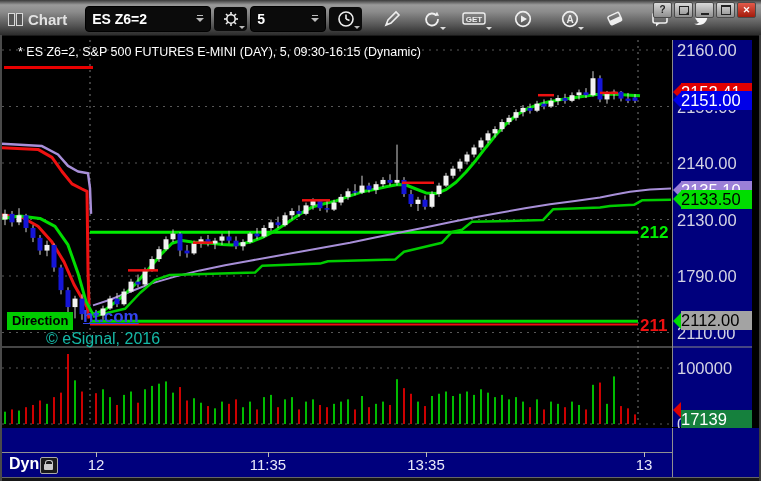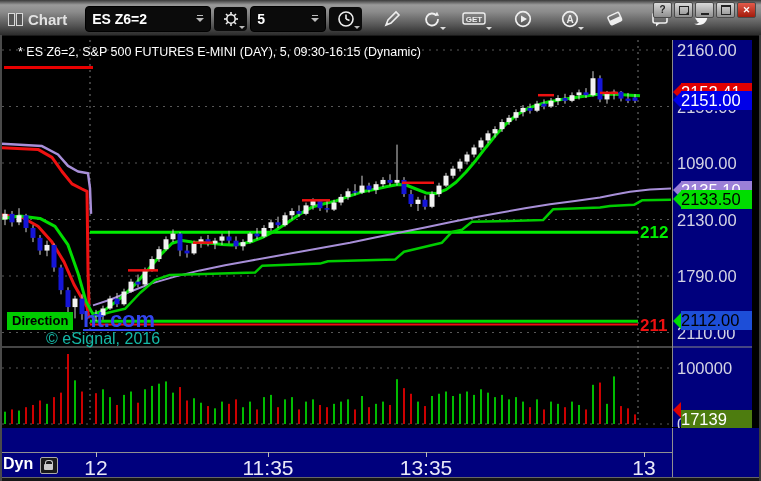--- a/index.html
+++ b/index.html
@@ -39,44 +39,44 @@
   .dock-glyph::after{content:"";position:absolute;right:-1px;bottom:-1px;border-left:4px solid transparent;
     border-top:4px solid transparent;border-bottom:4px solid #222;}
   .min-glyph{width:8px;height:2px;background:#222;margin-top:7px;}
   .max-glyph{width:8px;height:7px;border:1px solid #222;border-top-width:2px;}
   
   #chart-title{position:absolute;left:6px;top:45px;color:#fff;font-size:12.5px;z-index:3;margin-left:12px;}
   #title-underline{position:absolute;left:4px;top:66px;width:89px;height:3px;background:#e80000;z-index:3;}
   #plot{position:absolute;left:0;top:0;z-index:1;}
   #direction-badge{position:absolute;left:7px;top:312px;background:#00cc00;color:#000;
     font-size:13px;font-weight:bold;padding:1px 5px 2px 5px;z-index:3;}
-  #watermark{position:absolute;left:83px;top:307px;color:#3344ee;font-size:22px;font-weight:bold;
+  #watermark{position:absolute;left:83px;top:307px;color:#3344ee;font-size:17px;font-weight:bold;
     text-decoration:underline;z-index:2;}
   #copyright{position:absolute;left:6px;top:330px;color:#14b8a6;font-size:16px;z-index:3;margin-left:40px;}
   
   .axis-label{position:absolute;left:677px;width:74px;color:#d4d4e4;font-size:16.5px;z-index:3;}
   .badge{position:absolute;left:673px;width:79px;height:16px;z-index:4;font-size:16.5px;
     display:flex;align-items:center;}
   .badge .tip{width:0;height:0;border-top:8px solid transparent;border-bottom:8px solid transparent;}
   .badge .btxt{flex:1;padding-left:0px;}
   
   #bottom-area{position:absolute;left:0;top:428px;width:761px;height:49px;background:#00007d;z-index:5;}
   #vol-tab{position:absolute;left:2px;top:0;width:184px;height:24px;background:#000;
     border-top:1px solid #888;border-right:1px solid #888;color:#fff;font-size:14px;}
   #vol-tab .tab-label{position:absolute;left:8px;top:4px;}
   #vol-tab .tab-close{position:absolute;right:6px;top:1px;color:#ddd;font-size:11px;font-weight:bold;}
   #time-row-line{position:absolute;left:0;top:24px;width:672px;height:1px;background:#909090;}
   #bottom-vline{position:absolute;left:672px;top:0;width:1px;height:49px;background:#909090;}
-  #dyn-label{position:absolute;left:3px;top:27px;color:#fff;font-weight:bold;font-size:16px;}
+  #dyn-label{position:absolute;left:9px;top:27px;color:#fff;font-weight:bold;font-size:16px;}
   #lock-icon{position:absolute;left:40px;top:29px;width:16px;height:15px;border:1px solid #aaa;
     border-radius:2px;background:#1a1a1a;}
   #lock-icon::before{content:"";position:absolute;left:4px;top:2px;width:6px;height:5px;
     border:1.5px solid #ccc;border-bottom:none;border-radius:3px 3px 0 0;}
   #lock-icon::after{content:"";position:absolute;left:3px;top:6px;width:9px;height:6px;background:#ccc;border-radius:1px;}
-  .time-label{position:absolute;top:28px;color:#e8e8f8;font-size:21px;transform:translateX(-50%);}
+  .time-label{position:absolute;top:28px;color:#e8e8f8;font-size:15px;transform:translateX(-50%);}
   .time-tick{position:absolute;top:24px;width:1px;height:5px;background:#bbb;}
   #bottom-strip{position:absolute;left:0;top:477px;width:761px;height:4px;background:#161616;
     border-top:1px solid #666;z-index:6;}
   
   #border-left{position:absolute;left:0;top:35px;width:2px;height:446px;background:#4a4a4a;z-index:6;}
   #border-right{position:absolute;right:0;top:35px;width:2px;height:446px;background:#3c3c3c;z-index:6;}
   svg text{font-family:"Liberation Sans",sans-serif;}
 </style>
 </head>
 <body>
@@ -510,21 +510,21 @@
 
   <div id="chart-title">* ES Z6=2, S&amp;P 500 FUTURES E-MINI (DAY), 5, 09:30-16:15 (Dynamic)</div>
   <div id="title-underline"></div>
   <div id="watermark">ht.com</div>
   <div id="direction-badge">Direction</div>
   <div id="copyright">© eSignal, 2016</div>
 
   <div id="price-axis-layer">
       <div class="axis-label" style="top: 41px;">2160.00</div>
       <div class="axis-label" style="top: 97.5px;">2150.00</div>
-      <div class="axis-label" style="top: 154px;">1090.00</div>
+      <div class="axis-label" style="top: 154px;">2140.00</div>
       <div class="axis-label" style="top: 210.5px;">2130.00</div>
       <div class="axis-label" style="top: 267px;">1790.00</div>
       <div class="axis-label" style="top: 323.5px;">2110.00</div>
       <div class="axis-label" style="top: 359px; z-index: 3;">100000</div>
       <div class="axis-label" style="top: 415px; z-index: 3;">0</div>
       <div class="badge" style="top: 84.3835px; color: rgb(255, 255, 255);">
         <span class="tip" style="border-right: 8px solid rgb(224, 0, 0);"></span>
         <span class="btxt" style="background: rgb(224, 0, 0);">2152.41</span>
       </div>
       <div class="badge" style="top: 182.185px; color: rgb(255, 255, 255);">
@@ -534,25 +534,25 @@
       <div class="badge" style="top: 92.35px; color: rgb(255, 255, 255);">
         <span class="tip" style="border-right: 8px solid rgb(0, 0, 232);"></span>
         <span class="btxt" style="background: rgb(0, 0, 232);">2151.00</span>
       </div>
       <div class="badge" style="top: 191.225px; color: rgb(0, 0, 0);">
         <span class="tip" style="border-right: 8px solid rgb(0, 221, 0);"></span>
         <span class="btxt" style="background: rgb(0, 221, 0);">2133.50</span>
       </div>
       <div class="badge" style="top: 312.7px; color: rgb(0, 0, 0);">
         <span class="tip" style="border-right: 8px solid rgb(0, 221, 0);"></span>
-        <span class="btxt" style="background: #1d4ed8;">2112.00</span>
+        <span class="btxt" style="background: #a3a3a3;">2112.00</span>
       </div>
       <div class="badge" style="top: 401.5px; color: rgb(255, 255, 255); z-index: 5;">
         <span class="tip" style="border-right: 8px solid rgb(224, 0, 0);"></span>
-        <span class="btxt" style="background: #4d7c0f; margin-top: 20px;">17139</span>
+        <span class="btxt" style="background: #15803d; margin-top: 20px;">17139</span>
       </div>
     </div>
 
   <div id="bottom-area">
     <div id="time-row-line"></div>
     <div id="bottom-vline"></div>
     <div id="dyn-label">Dyn</div>
     <div id="lock-icon"></div>
     <div id="time-labels">
         <div class="time-label" style="left: 96px;">12</div>

